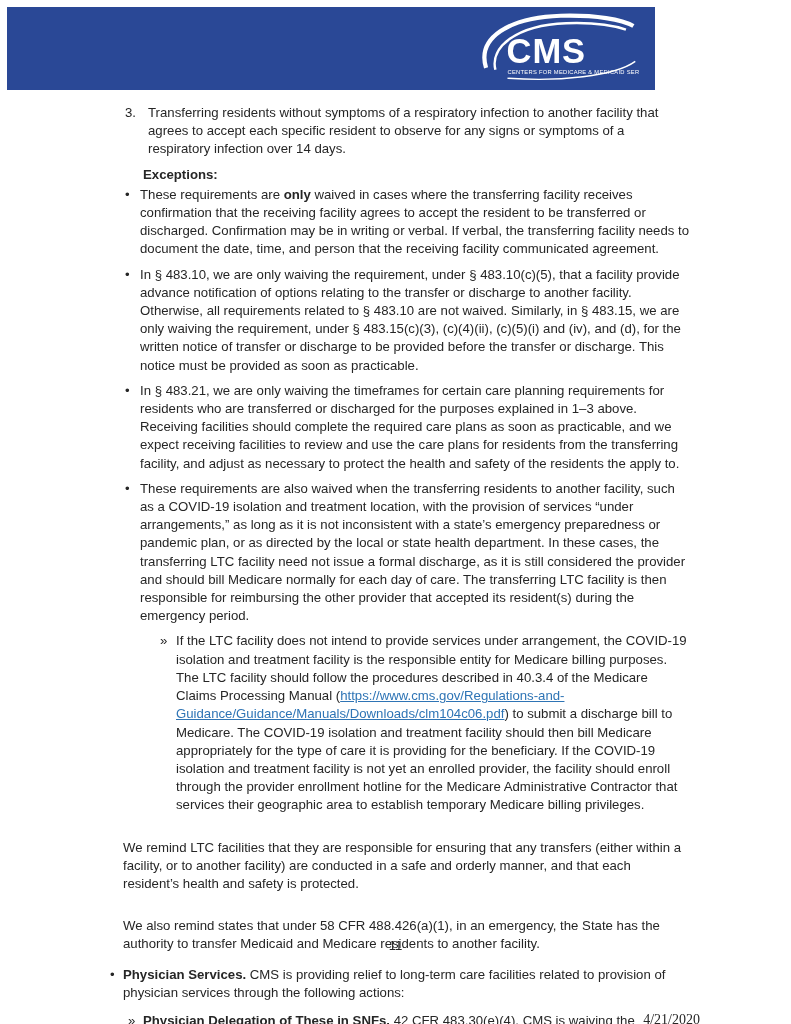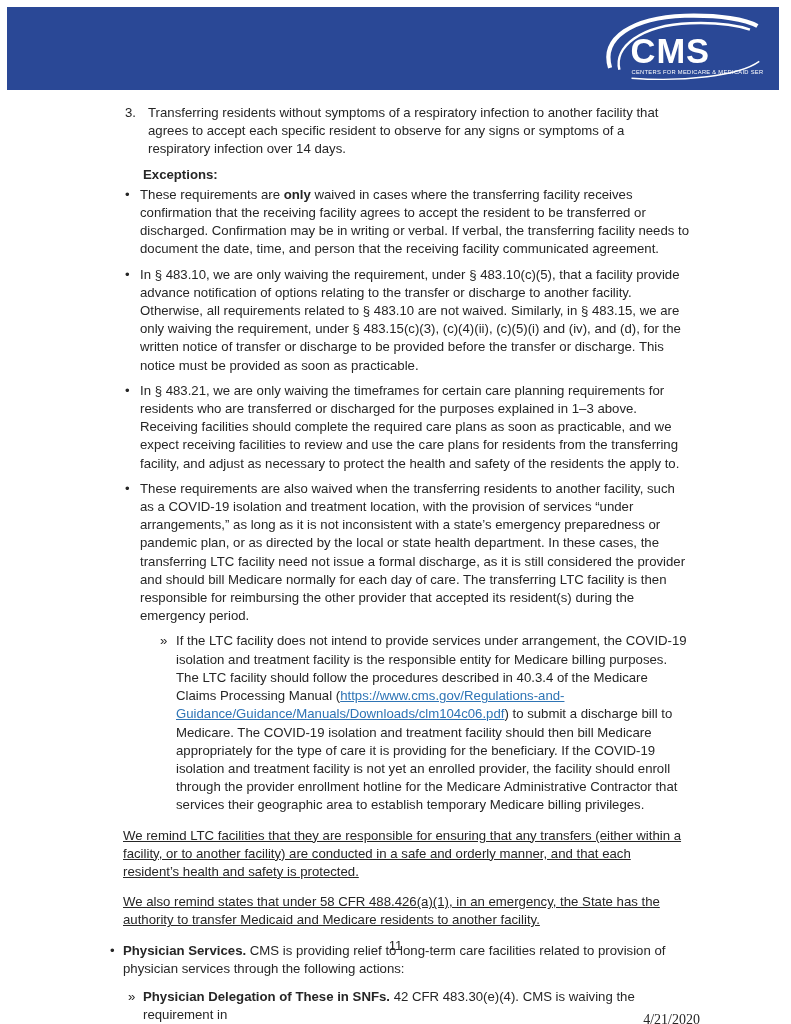--- a/index.html
+++ b/index.html
@@ -6,41 +6,41 @@
   .page{
     position:relative;
     width:791px;height:1024px;
     background:#ffffff;
     font-family:"Liberation Sans",sans-serif;
     color:#262626;
     overflow:hidden;
   }
   
   .header-bar{
-    position:absolute;left:7px;top:7px;width:772px;height:83px;
+    position:absolute;left:7px;top:7px;width:648px;height:83px;
     display:flex;align-items:center;justify-content:flex-end;
   }
   .logo{margin-right:16px;}
   
   .content{
     position:absolute;left:110px;top:104px;width:580px;
     font-size:13.2px;line-height:18.2px;
   }
   .block{margin-bottom:7px;}
   .flexrow{display:flex;}
   .marker{flex:0 0 auto;}
   .txt{flex:1 1 auto;}
   .numbered{margin-left:15px;}
   .numbered .marker{width:23px;}
   .heading{margin-left:13px;font-weight:bold;margin-bottom:2px;padding-left:20px;}
   .bullet{margin-left:15px;}
   .bullet .marker{width:15px;}
   .subbullet{margin-left:50px;}
   .subbullet .marker{width:16px;}
-  .paragraph{margin-left:13px;margin-top:12px;text-decoration:underline;}
+  .paragraph{margin-left:13px;margin-top:24px;}
   .bullet-outer{margin-left:0;margin-top:12px;}
   .bullet-outer .marker{width:13px;}
   .subbullet-outer{margin-left:18px;margin-top:10px;}
   .subbullet-outer .marker{width:15px;}
   strong{font-weight:bold;}
   a.link{color:#2e74b5;text-decoration:underline;cursor:pointer;text-align:right;}
   
   .page-number{
     position:absolute;left:0;right:0;top:938px;
     text-align:center;font-size:13.2px;color:#262626;

